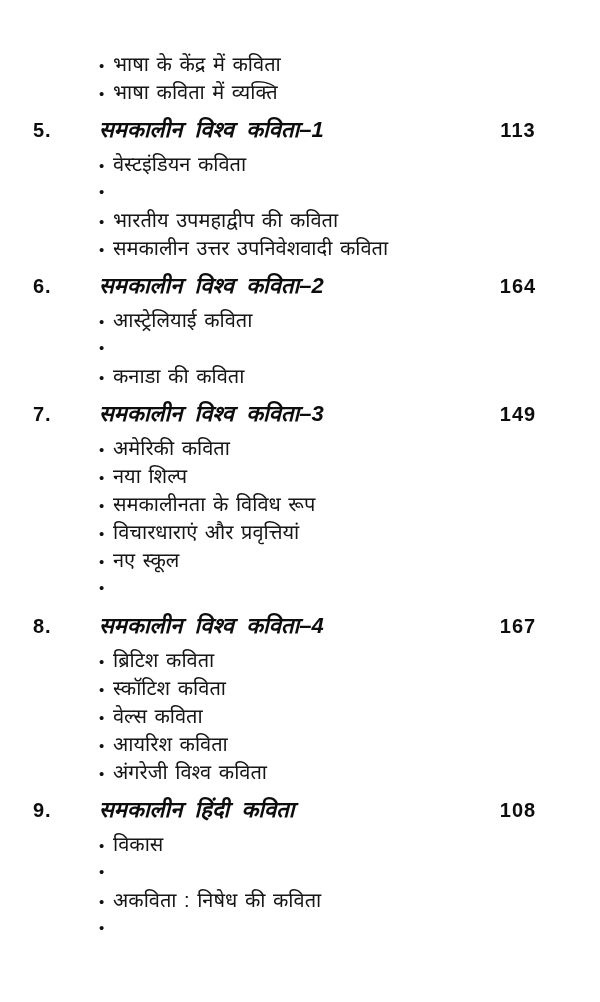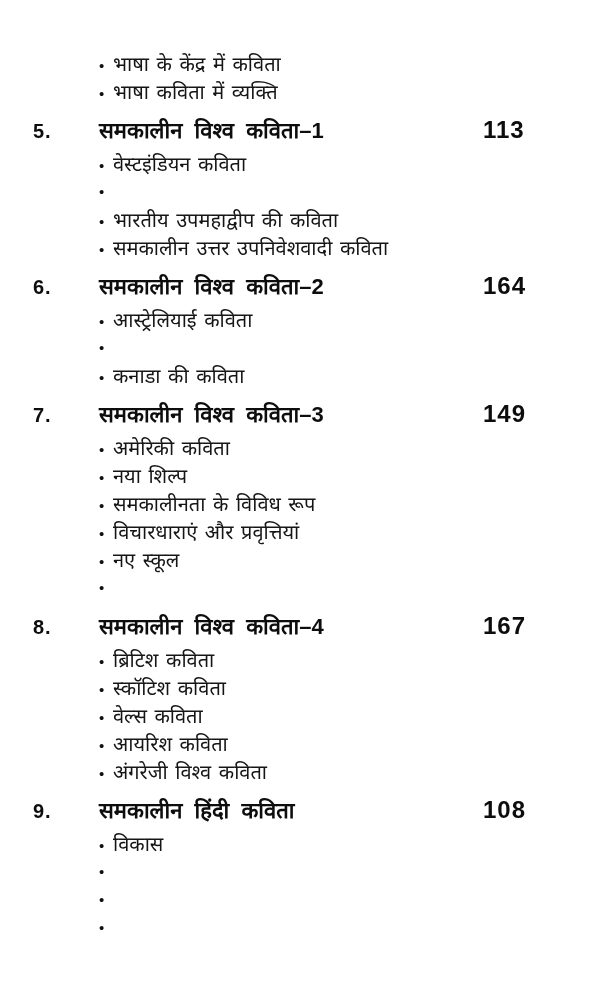--- a/index.html
+++ b/index.html
@@ -62,26 +62,27 @@
   .chapter-number {
     flex: 0 0 auto;
     margin-left: 33px;
     width: 66px;
     font-size: 20px;
     letter-spacing: 1px;
   }
   .chapter-title {
     flex: 1 1 auto;
     word-spacing: 6px;
+    font-style: italic;
   }
   .chapter-page {
     flex: 0 0 auto;
     width: 70px;
-    text-align: left;
-    font-size: 24px;
+    text-align: center;
+    font-size: 20px;
     letter-spacing: 1px;
   }
 </style>
 </head>
 <body style="background: rgb(255, 255, 255); color: rgb(21, 21, 21);">
 
 <div class="page">
   <div class="toc">
   <div class="bullet-row">
     <span class="bullet">•</span>
@@ -214,19 +215,20 @@
     <span class="bullet">•</span>
     <span class="bullet-label">विकास</span>
   </div>
 
   <div class="bullet-row">
     <span class="bullet">•</span>
   </div>
 
   <div class="bullet-row">
     <span class="bullet">•</span>
+    <span class="bullet-label">अकविता : निषेध की कविता</span>
   </div>
 
   <div class="bullet-row">
     <span class="bullet">•</span>
   </div>
 </div>
 </div>
 
 </body></html>

